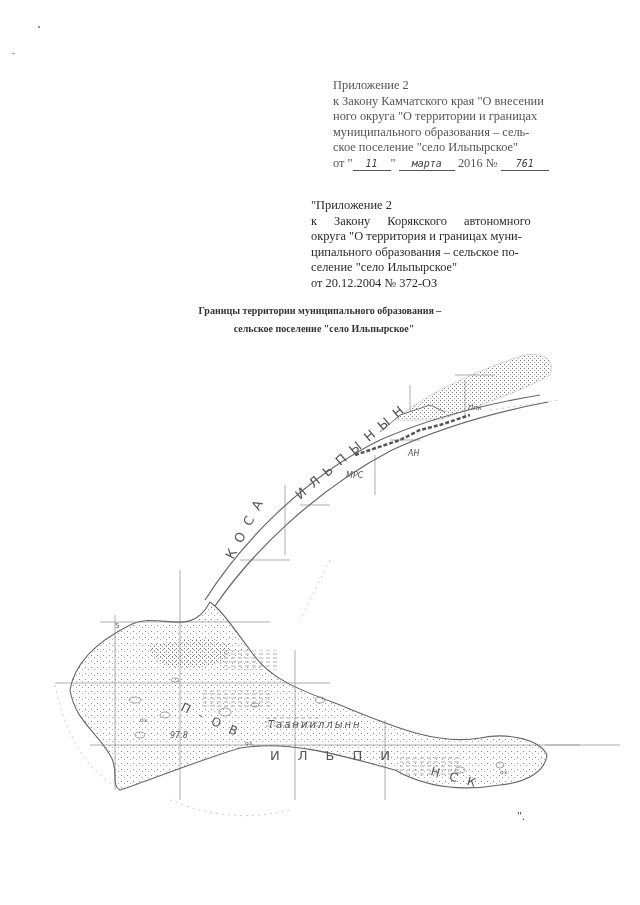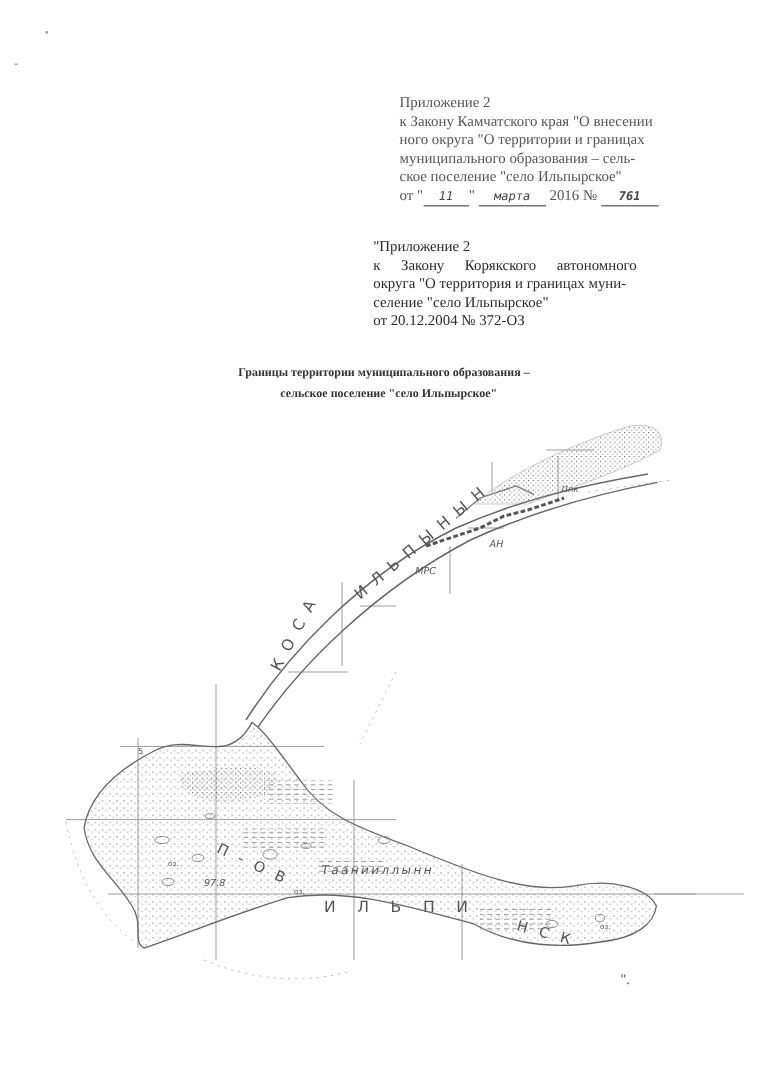--- a/index.html
+++ b/index.html
@@ -28,21 +28,21 @@
       border-bottom: 1px solid #555;
       text-align: center;
       font-style: italic;
       line-height: 13px;
       font-family: "DejaVu Sans Mono", monospace;
       font-size: 10px;
       color: #444;
     }
     .f-day { width: 38px; }
     .f-month { width: 56px; }
-    .f-num { width: 48px; font-weight: bold; }
+    .f-num { width: 48px; }
     .title {
       position: absolute;
       left: 0;
       width: 640px;
       top: 302px;
       text-align: center;
       font-weight: bold;
       font-size: 10px;
       line-height: 18px;
       color: #333;
@@ -84,20 +84,21 @@
     <span class="fill f-month">марта</span>
     <span>2016 №</span>
     <span class="fill f-num">761</span>
   </div>
 </div>
 
 <div class="block block-2">
   <div class="line">"Приложение 2</div>
   <div class="line" style="word-spacing:14px;">к Закону Корякского автономного</div>
   <div class="line">округа "О территория и границах муни-</div>
+  <div class="line">ципального образования – сельское по-</div>
   <div class="line">селение "село Ильпырское"</div>
   <div class="line">от 20.12.2004 № 372-ОЗ</div>
 </div>
 
 <div class="title">
   <div>Границы территории муниципального образования –</div>
   <div class="l2">сельское поселение "село Ильпырское"</div>
 </div>
 
 <div class="map">

